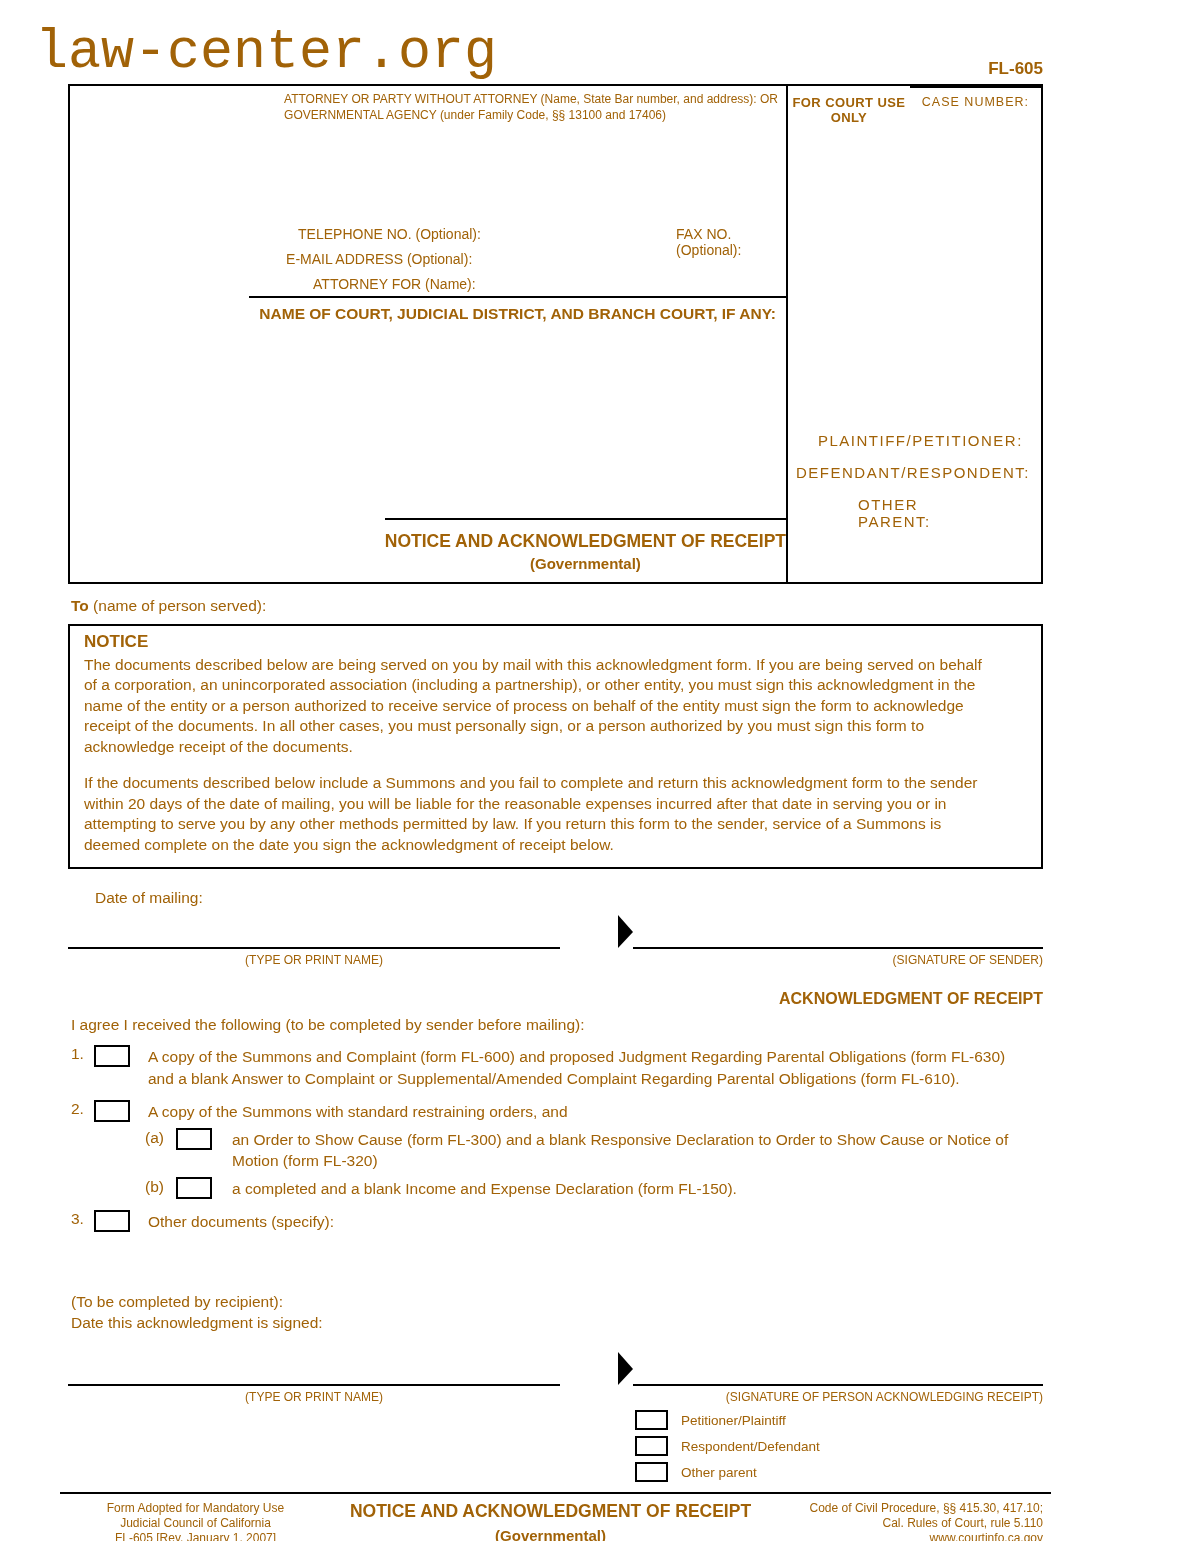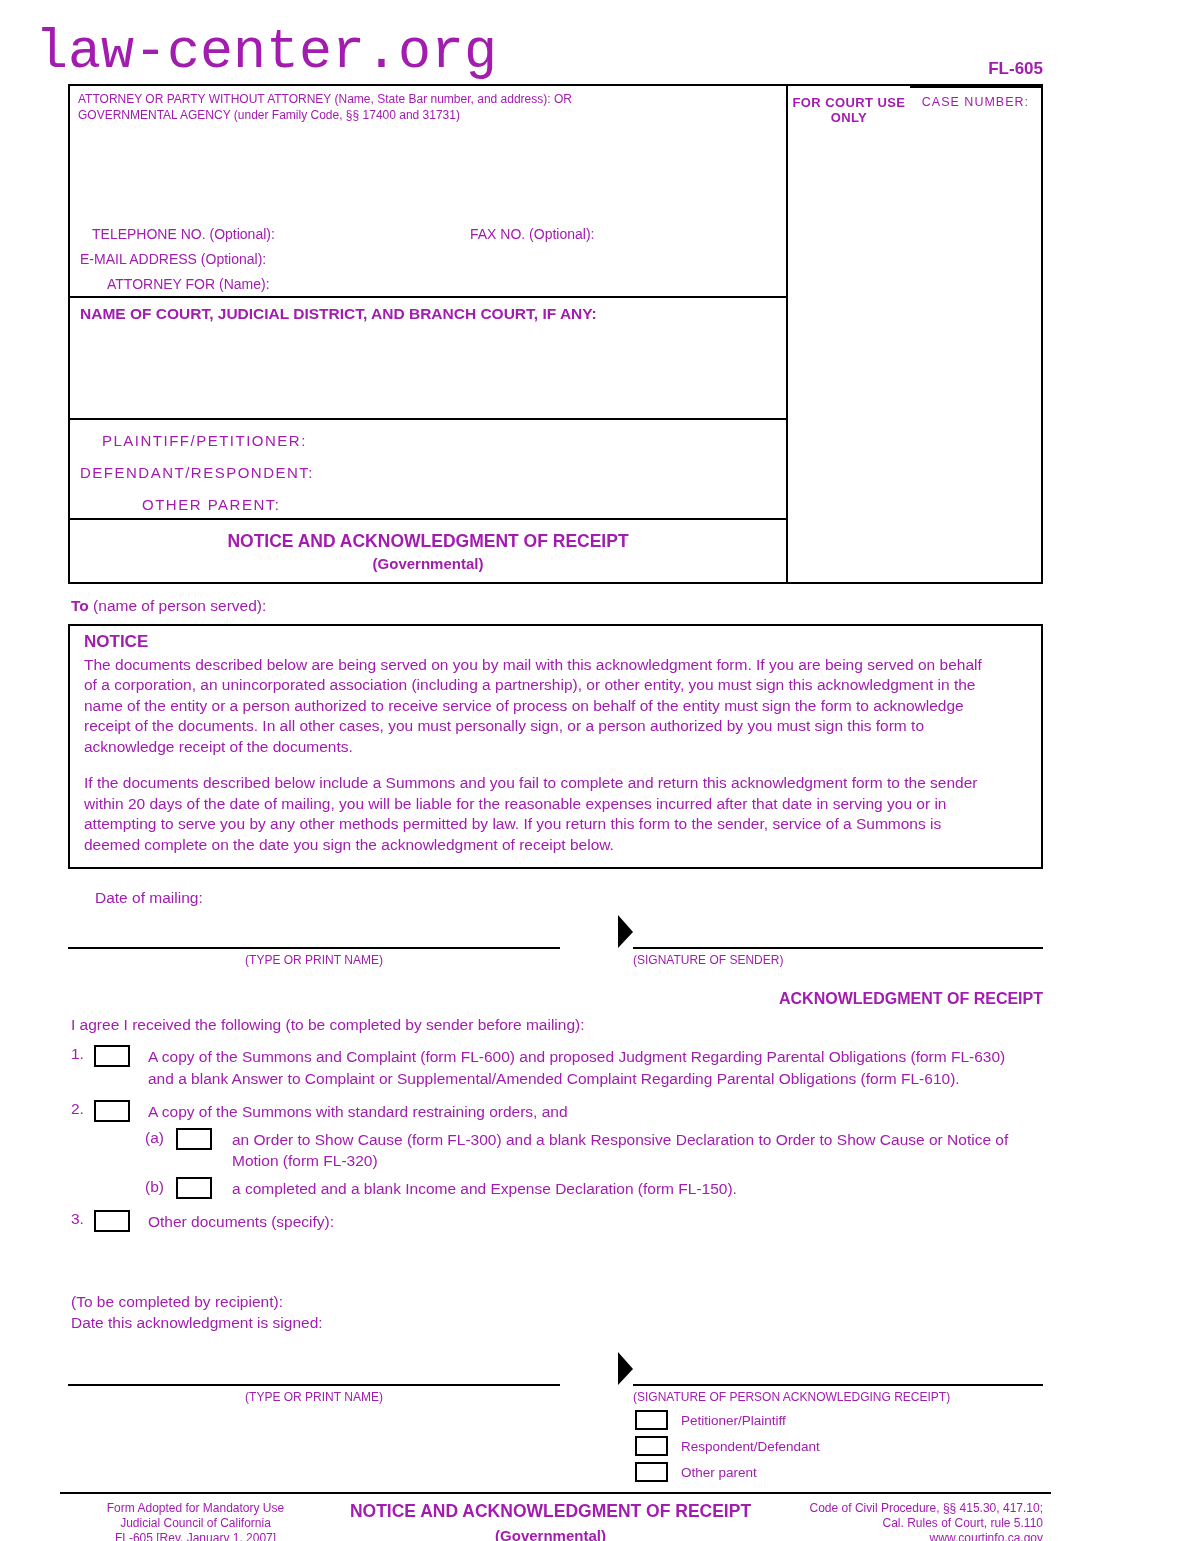--- a/index.html
+++ b/index.html
@@ -1,34 +1,34 @@
 <!DOCTYPE html>
 <html><head>
 <meta charset="utf-8">
 <style>
   * { box-sizing: border-box; margin: 0; padding: 0; }
   body { margin: 0; background: #ffffff; }
   .sheet {
     position: relative;
     width: 1112px; height: 1541px;
-    background: #fff; color: #a21caf;
+    background: #fff; color: #a16207;
     font-family: "Liberation Sans", sans-serif;
     overflow: hidden;
   }
   .header { display: flex; justify-content: space-between; align-items: flex-end;
             margin: 24px 69px 0 35px; }
   .logo { font-family: "Liberation Mono", "DejaVu Sans Mono", monospace;
           font-size: 55px; line-height: 1.05; font-weight: 400; white-space: nowrap; }
   .form-number { font-weight: bold; font-size: 17px; padding-bottom: 3px; }
 
   .content { margin: 0 69px 0 68px; }
 
   
   .main-box { display: flex; border: 2px solid #000; height: 500px; margin-top: 2px; }
-  .col-left { width: 718px; border-right: 2px solid #000; display: flex; flex-direction: column; }
+  .col-left { width: 718px; border-right: 2px solid #000; display: flex; flex-direction: column; align-items: flex-end; }
   .sec-attorney { height: 210px; position: relative; padding: 5px 8px; }
   .small-label { font-size: 12px; line-height: 16px; }
   .field-label { position: absolute; font-size: 14px; }
   .sec-court { height: 122px; border-top: 2px solid #000; padding: 7px 10px; position: relative; }
   .court-title { font-weight: bold; font-size: 15.5px; }
   .sec-parties { height: 100px; border-top: 2px solid #000; position: relative; font-size: 15px; }
   .party-label { position: absolute; letter-spacing: 1.5px; }
   .sec-title { flex: 1; border-top: 2px solid #000; text-align: center; padding-top: 11px; }
   .doc-title { font-weight: bold; font-size: 17.5px; }
   .doc-subtitle { font-weight: bold; font-size: 15px; margin-top: 3px; }
@@ -54,21 +54,21 @@
   .sig-row { display: flex; align-items: stretch; height: 42px; }
   .sig-row.tall { height: 54px; }
   .sig-line-left { width: 492px; border-bottom: 2px solid #000; }
   .sig-mid { width: 73px; display: flex; justify-content: flex-end; align-items: flex-end; }
   .arrow { width: 0; height: 0; border-top: 17px solid transparent;
            border-bottom: 16px solid transparent; border-left: 15px solid #000;
            margin-bottom: 1px; }
   .sig-line-right { flex: 1; border-bottom: 2px solid #000; }
   .sig-labels { display: flex; font-size: 12px; margin-top: 4px; }
   .sig-label-left { width: 492px; text-align: center; }
-  .sig-label-right { flex: 1; margin-left: 73px; text-align: left; }
+  .sig-label-right { flex: 1; margin-left: 73px; text-align: right; }
 
   .ack-heading { text-align: right; font-weight: bold; font-size: 16px; margin-top: 23px; }
   .ack-intro { font-size: 15.5px; margin-top: 8px; padding-left: 3px; }
 
   
   .item { display: flex; margin-top: 11px; font-size: 15.5px; align-items: flex-start; }
   .item-num { width: 26px; padding-left: 3px; }
   .cb { width: 36px; height: 22px; border: 2px solid #000; flex: none; background: #fff; }
   .item-text { padding-left: 18px; white-space: pre-line; line-height: 21.5px; margin-top: 1px; }
   .subitem { display: flex; margin: 5px 0 0 77px; font-size: 15.5px; align-items: flex-start; }
@@ -103,21 +103,21 @@
     <div class="logo">law-center.org</div>
     <div class="form-number">FL-605</div>
   </div>
 
   <div class="content">
 
     <div class="main-box">
       <div class="col-left">
         <div class="sec-attorney">
           <div class="small-label">ATTORNEY OR PARTY WITHOUT ATTORNEY (Name, State Bar number, and address): OR</div>
-          <div class="small-label">GOVERNMENTAL AGENCY (under Family Code, §§ 17400 and 31731)</div>
+          <div class="small-label">GOVERNMENTAL AGENCY (under Family Code, §§ 13100 and 17406)</div>
           <div class="fill-area" style="left:8px; top:40px; width:690px; height:95px;"></div>
           <div class="field-label" style="left:22px; top:140px;">TELEPHONE NO. (Optional):</div>
           <div class="fill-area" style="left:190px; top:138px; width:200px; height:18px;"></div>
           <div class="field-label" style="left:400px; top:140px;">FAX NO. (Optional):</div>
           <div class="fill-area" style="left:520px; top:138px; width:180px; height:18px;"></div>
           <div class="field-label" style="left:10px; top:165px;">E-MAIL ADDRESS (Optional):</div>
           <div class="fill-area" style="left:185px; top:163px; width:300px; height:18px;"></div>
           <div class="field-label" style="left:37px; top:190px;">ATTORNEY FOR (Name):</div>
           <div class="fill-area" style="left:185px; top:188px; width:300px; height:18px;"></div>
         </div>

